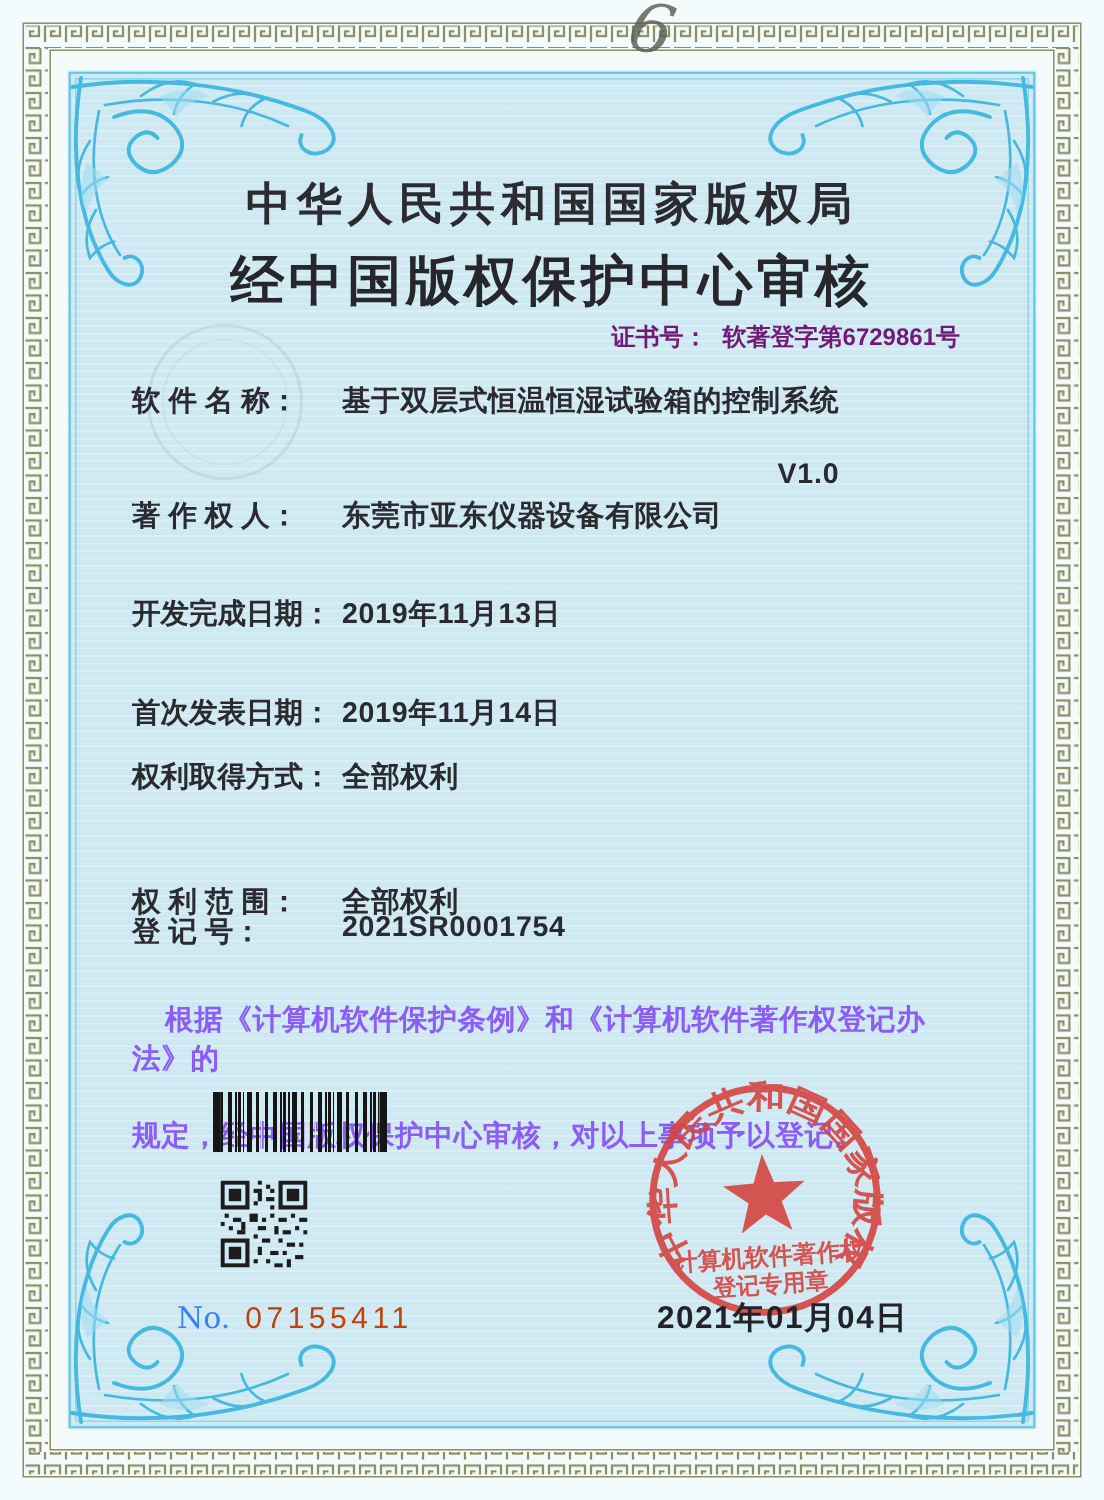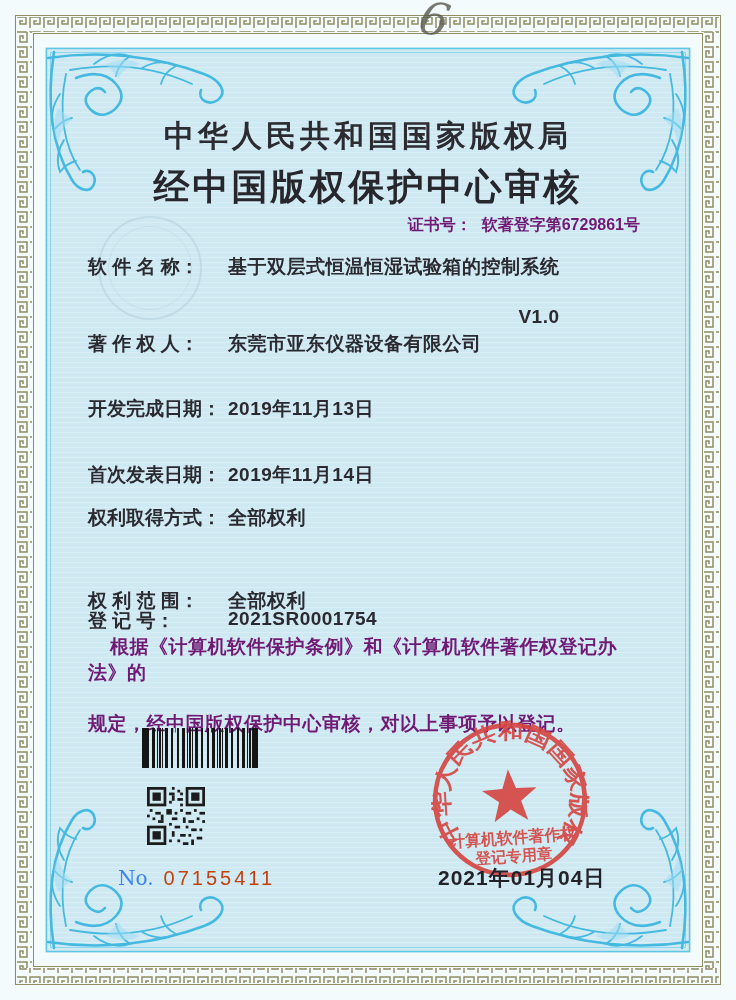--- a/index.html
+++ b/index.html
@@ -24,21 +24,21 @@
   .authority{position:absolute;left:0;right:0;top:116px;text-align:center;font-family:"DejaVu Serif",serif;font-weight:700;font-size:30px;letter-spacing:4px;color:#2b2b31;}
   .cert-title{position:absolute;left:0;right:0;top:163px;text-align:center;font-family:"DejaVu Serif",serif;font-weight:700;font-size:36px;letter-spacing:3px;color:#26262c;}
   .certno-line{position:absolute;right:96px;top:215px;font-size:16px;font-weight:700;color:#701a75;}
   .certno-line .lbl{margin-right:10px;}
 
   .row{position:absolute;left:88px;font-size:19px;font-weight:700;color:#2a2a30;text-decoration:underline;}
   .row .lbl{display:inline-block;width:140px;vertical-align:top;}
   .row .val{display:inline-block;vertical-align:top;letter-spacing:.5px;}
   .val2{margin-top:26px;text-align:right;}
 
-  .statement{position:absolute;left:88px;top:634px;width:566px;font-size:19px;font-weight:700;color:#701a75;}
+  .statement{position:absolute;left:88px;top:667px;width:566px;font-size:19px;font-weight:700;color:#8b5cf6;}
   .statement .ln1{text-indent:22px;margin-bottom:25px;letter-spacing:.5px;}
   .statement .ln2{letter-spacing:.5px;}
 
   
   .barcode{position:absolute;left:142px;top:728px;width:106px;height:40px;border-left:5px solid #151515;border-right:5px solid #151515;
     background:
       repeating-linear-gradient(90deg,#151515 0 2px,rgba(0,0,0,0) 2px 6px),
       repeating-linear-gradient(90deg,#151515 0 1px,rgba(0,0,0,0) 1px 5px),
       repeating-linear-gradient(90deg,rgba(207,233,243,.95) 0 1px,rgba(207,233,243,0) 1px 9px);}
 

